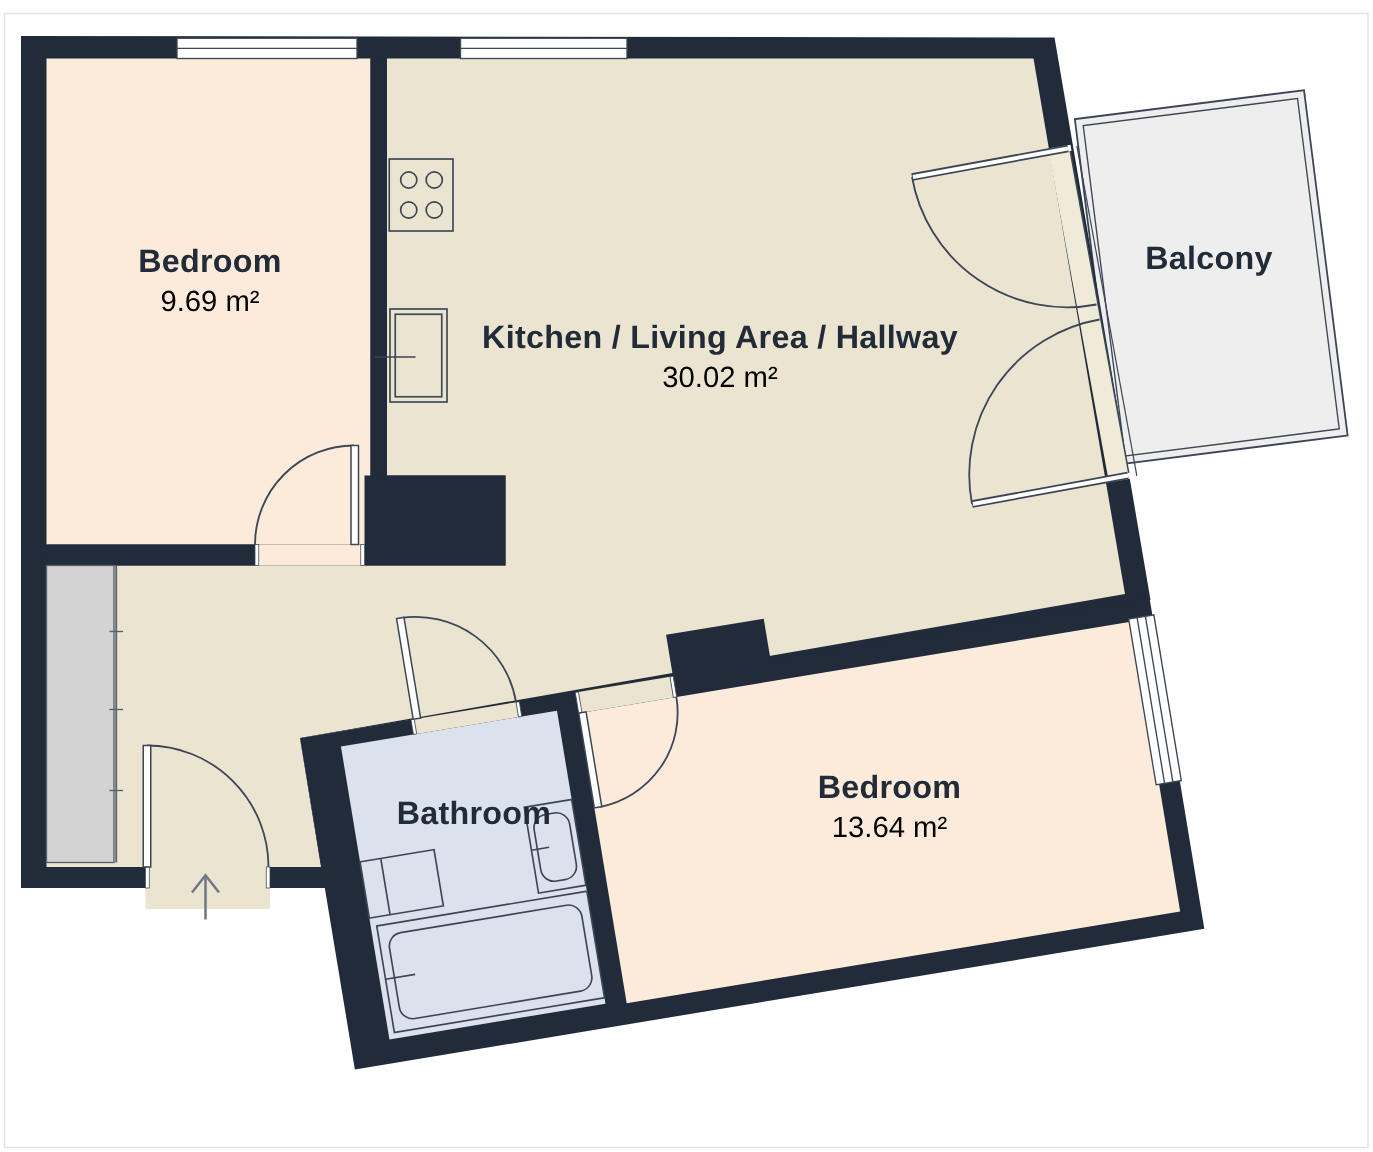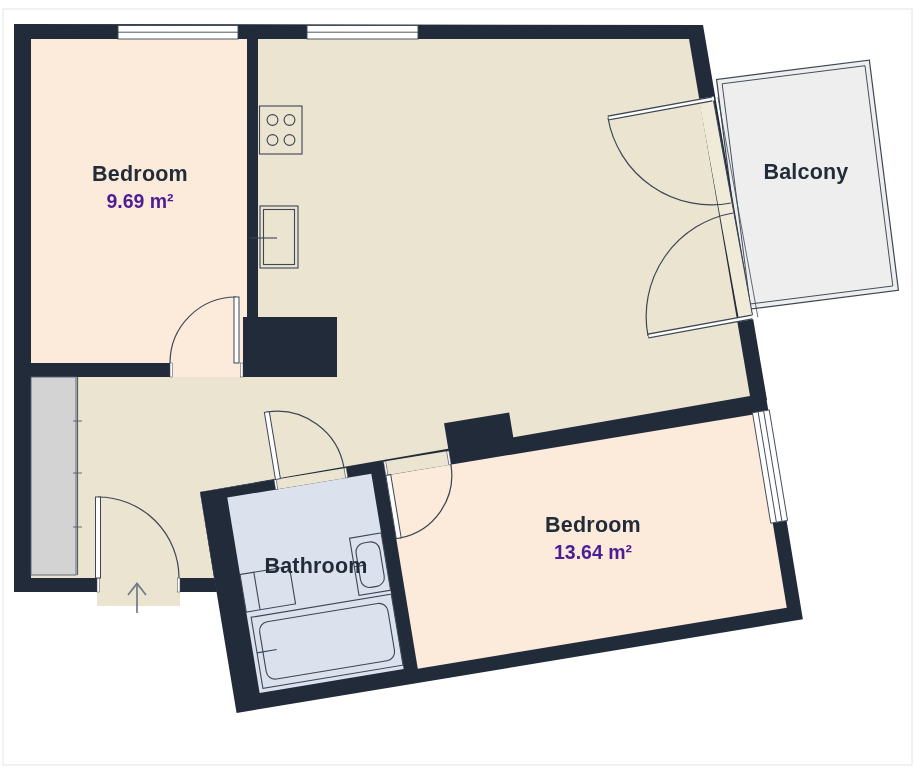--- a/index.html
+++ b/index.html
@@ -3,21 +3,21 @@
 <meta charset="utf-8">
 <style>
   html,body{margin:0;padding:0;background:#ffffff;}
   .stage{
     position:relative;width:915px;height:768px;background:#ffffff;overflow:hidden;
     font-family:"Liberation Sans", sans-serif;
   }
   .plan-svg{position:absolute;left:0;top:0;}
   .room-label{position:absolute;text-align:center;color:#222b38;pointer-events:none;}
   .room-name{font-weight:700;font-size:21.5px;letter-spacing:.2px;line-height:1.15;}
-  .room-area{font-size:19.5px;font-weight:700;color:#4c1d95;margin-top:4px;line-height:1.1;}
+  .room-area{font-size:19.5px;font-weight:400;color:#000000;margin-top:4px;line-height:1.1;}
 </style>
 </head>
 <body>
 
 <div class="stage">
 
 <svg class="plan-svg" width="915" height="768" viewBox="0 0 915 768">
 
   <rect x="3" y="9" width="909" height="756" fill="none" stroke="#e4e4e4" stroke-width="1"></rect>
 
@@ -146,27 +146,31 @@
       <line x1="30" y1="168" x2="50" y2="168"></line>
     </g>
   </g>
 </svg>
 
 <div class="room-label" style="left:55px;top:162px;width:170px;">
   <div class="room-name">Bedroom</div>
   <div class="room-area">9.69 m²</div>
 </div>
 
+<div class="room-label" style="left:308px;top:213px;width:344px;">
+  <div class="room-name">Kitchen / Living Area / Hallway</div>
+  <div class="room-area">30.02 m²</div>
+</div>
 
 <div class="room-label" style="left:731px;top:160px;width:150px;">
   <div class="room-name">Balcony</div>
 </div>
 
 <div class="room-label" style="left:508px;top:513px;width:170px;">
   <div class="room-name">Bedroom</div>
   <div class="room-area">13.64 m²</div>
 </div>
 
-<div class="room-label" style="left:231px;top:554px;width:170px;">
+<div class="room-label" style="left:231px;top:530px;width:170px;">
   <div class="room-name">Bathroom</div>
 </div>
 
 </div>
 
 </body></html>

